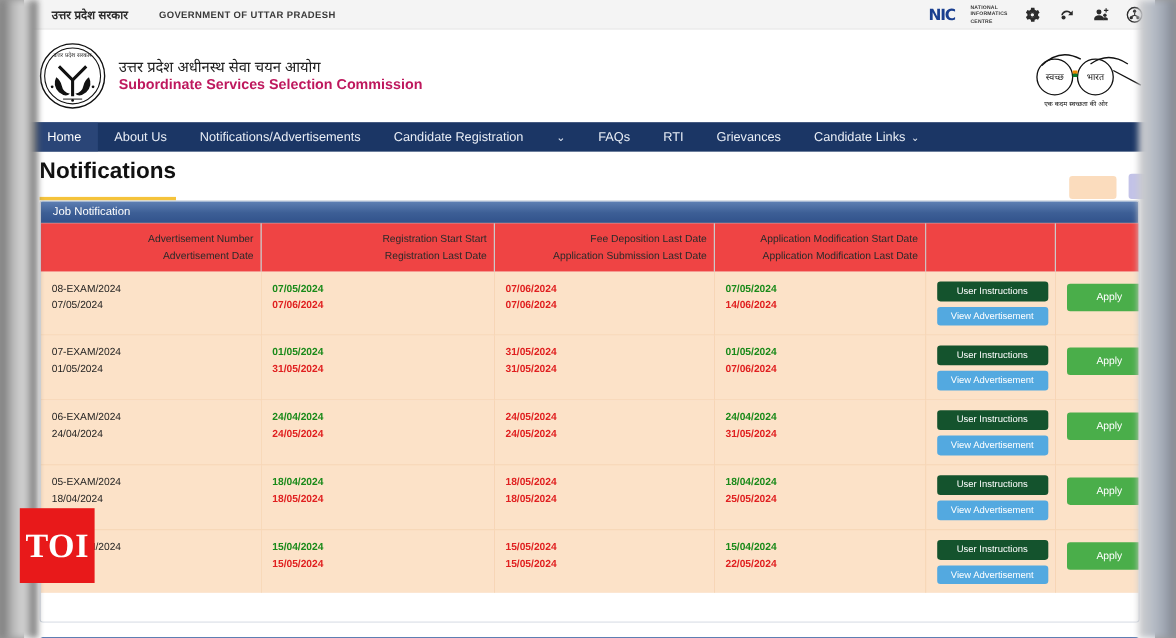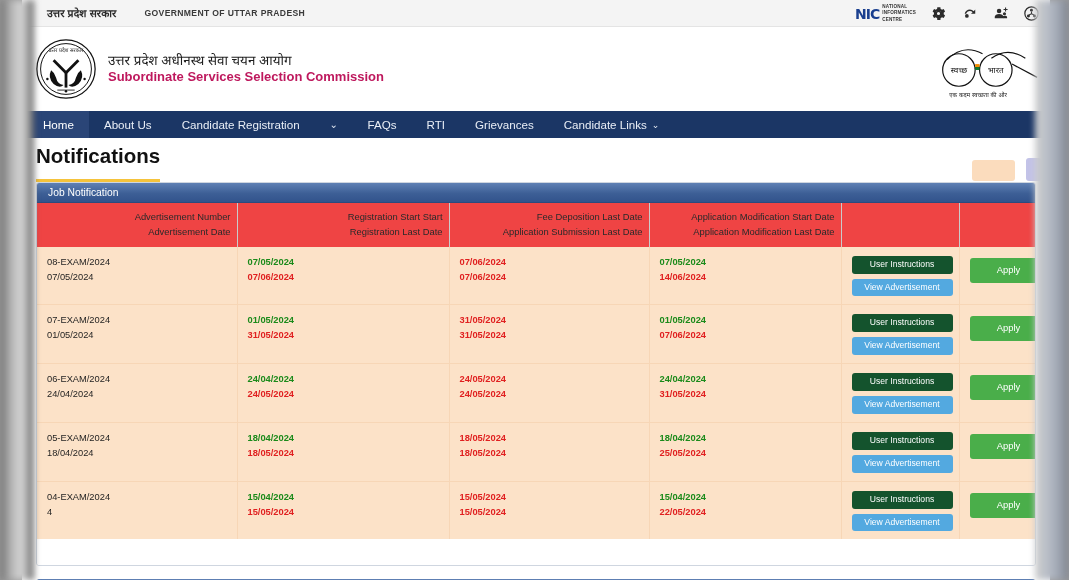--- a/index.html
+++ b/index.html
@@ -62,21 +62,21 @@
     font-weight: bold;
     color: #3a3a3a;
     letter-spacing: .35px;
     margin-left: 28px;
   }
   .gov-right {
     position: absolute; right: 10px; top: 0;
     height: 27px;
     display: flex; align-items: center; gap: 14px;
   }
-  .nic-logo { display: flex; align-items: center; gap: 3px; }
+  .nic-logo { display: flex; align-items: center; gap: 14px; }
   .nic-mark {
     font-size: 14px; font-weight: bold; color: #1a3f8f;
     letter-spacing: -1px; line-height: 1;
     font-family: "DejaVu Sans", sans-serif;
   }
   .nic-txt {
     font-size: 4.6px; font-weight: bold; color: #333;
     line-height: 1.35; letter-spacing: .2px;
   }
   .topicon { width: 17px; height: 17px; display: block; }
@@ -345,20 +345,23 @@
         <text x="72" y="78" font-size="8" text-anchor="middle" fill="#111" font-family="'DejaVu Sans',sans-serif">एक कदम स्वच्छता की ओर</text>
       </svg>
     </div>
 
     <div class="nav">
       <div class="nav-item active">
         <span>Home</span>
       </div>
       <div class="nav-item">
         <span>About Us</span>
+      </div>
+      <div class="nav-item">
+        <span>Notifications/Advertisements</span>
       </div>
       <div class="nav-item">
         <span>Candidate Registration</span>
       </div>
       <div class="nav-caret">
         <span>⌄</span>
       </div>
       <div class="nav-item">
         <span>FAQs</span>
       </div>
@@ -550,14 +553,15 @@
         <div class="panel-foot"></div>
       </div>
 
       <div class="panel2">
         <div class="panel-head">Examination Notification</div>
       </div>
 
     </div>
   </div>
 
+  <div class="toi">TOI</div>
 
 </div>
 
 </body></html>

